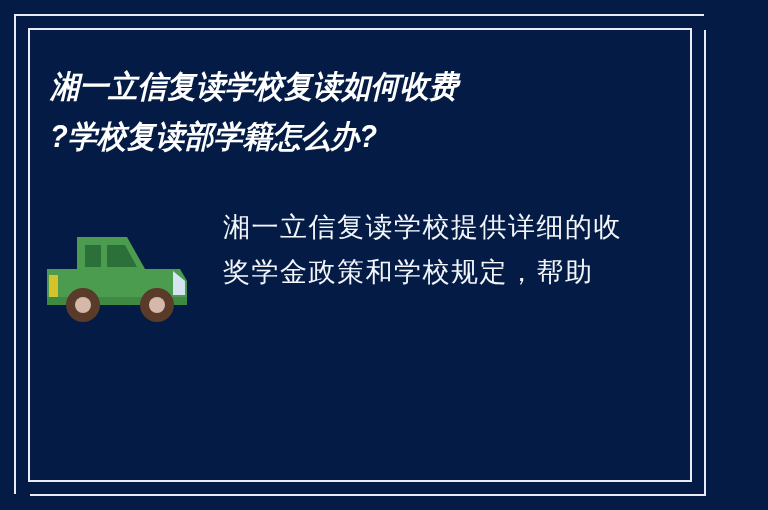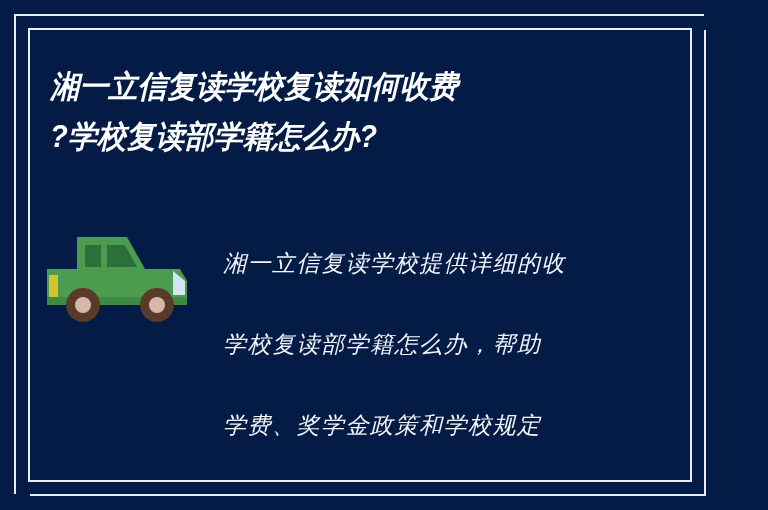--- a/index.html
+++ b/index.html
@@ -97,27 +97,25 @@
     flex: 0 0 160px;
     padding-top: 18px;
   }
 
   .body-text {
     flex: 1 1 auto;
     padding-left: 18px;
   }
   .body-line {
     color: #F2F5FA;
-    font-size: 23px;
+    font-size: 27px;
     line-height: 45px;
     white-space: nowrap;
     letter-spacing: 1.5px;
     font-family: "Liberation Serif", serif;
-    font-style: italic;
-    margin-top: 36px;
   }
 </style>
 </head>
 <body>
 
 <div id="poster">
 
   <div class="frame-outer"></div>
   <div class="frame-inner"></div>
   <div class="frame-mask-tr"></div>
@@ -152,19 +150,18 @@
         <circle cx="38" cy="82" r="17" fill="#5A3A28"></circle>
         <circle cx="38" cy="82" r="8" fill="#D6B8AA"></circle>
 
         <circle cx="112" cy="82" r="17" fill="#5A3A28"></circle>
         <circle cx="112" cy="82" r="8" fill="#D6B8AA"></circle>
       </svg>
     </div>
 
     <div class="body-text">
       <div class="body-line">湘一立信复读学校提供详细的收</div>
-      <div class="body-line">学校复读部学籍怎么办，帮助</div>
-      <div class="body-line">学费、奖学金政策和学校规定</div>
+      <div class="body-line">奖学金政策和学校规定，帮助</div>
     </div>
 
   </div>
 
 </div>
 
 </body></html>

